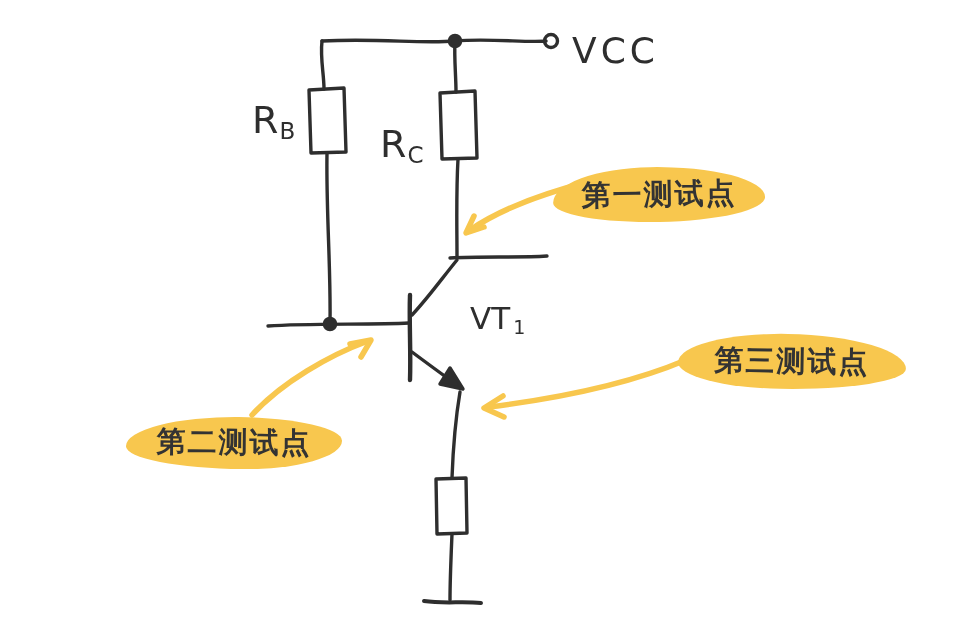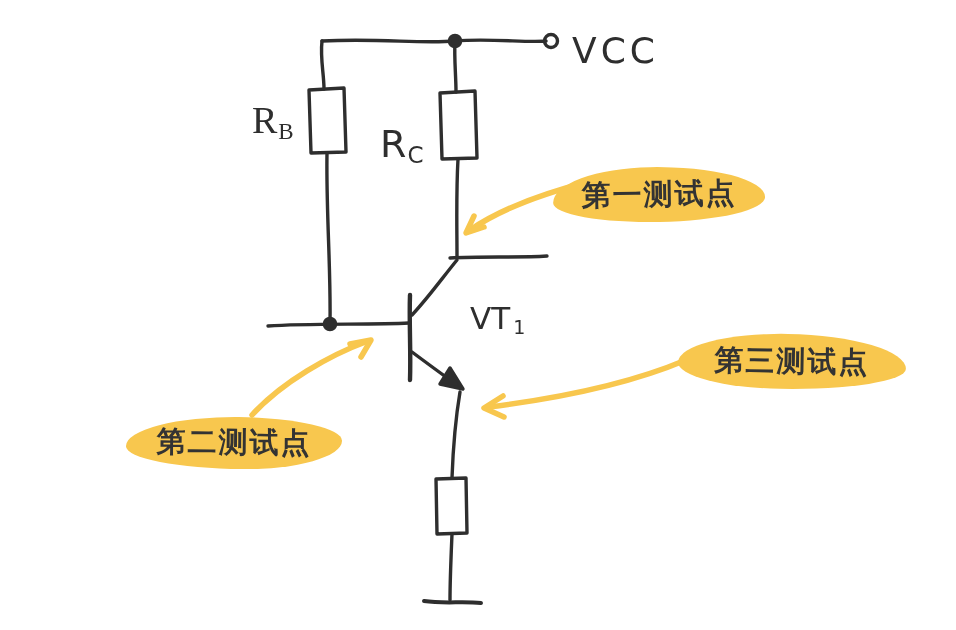--- a/index.html
+++ b/index.html
@@ -19,21 +19,21 @@
   
   .lbl{
     position:absolute;
     color:#2e2e2e;
     white-space:nowrap;
     user-select:none;
   }
   .lbl-vcc{left:572px;top:30px;font-size:36px;letter-spacing:4px;font-weight:500;}
   .lbl-r{font-size:38px;font-weight:500;}
   .lbl-sub{font-size:23px;font-weight:500;position:relative;top:6px;left:1px;}
-  .lbl-rb{left:252px;top:98px;font-family:Liberation Serif, serif;}
+  .lbl-rb{left:252px;top:98px;}
   .lbl-rc{left:380px;top:122px;}
   .lbl-vt{left:470px;top:300px;font-size:31px;font-weight:500;}
   .lbl-vt .lbl-sub{font-size:19px;top:5px;left:3px;}
 
   
   .bubble{
     position:absolute;
     background:#F8C74E;
     color:#333333;
     font-size:29px;

